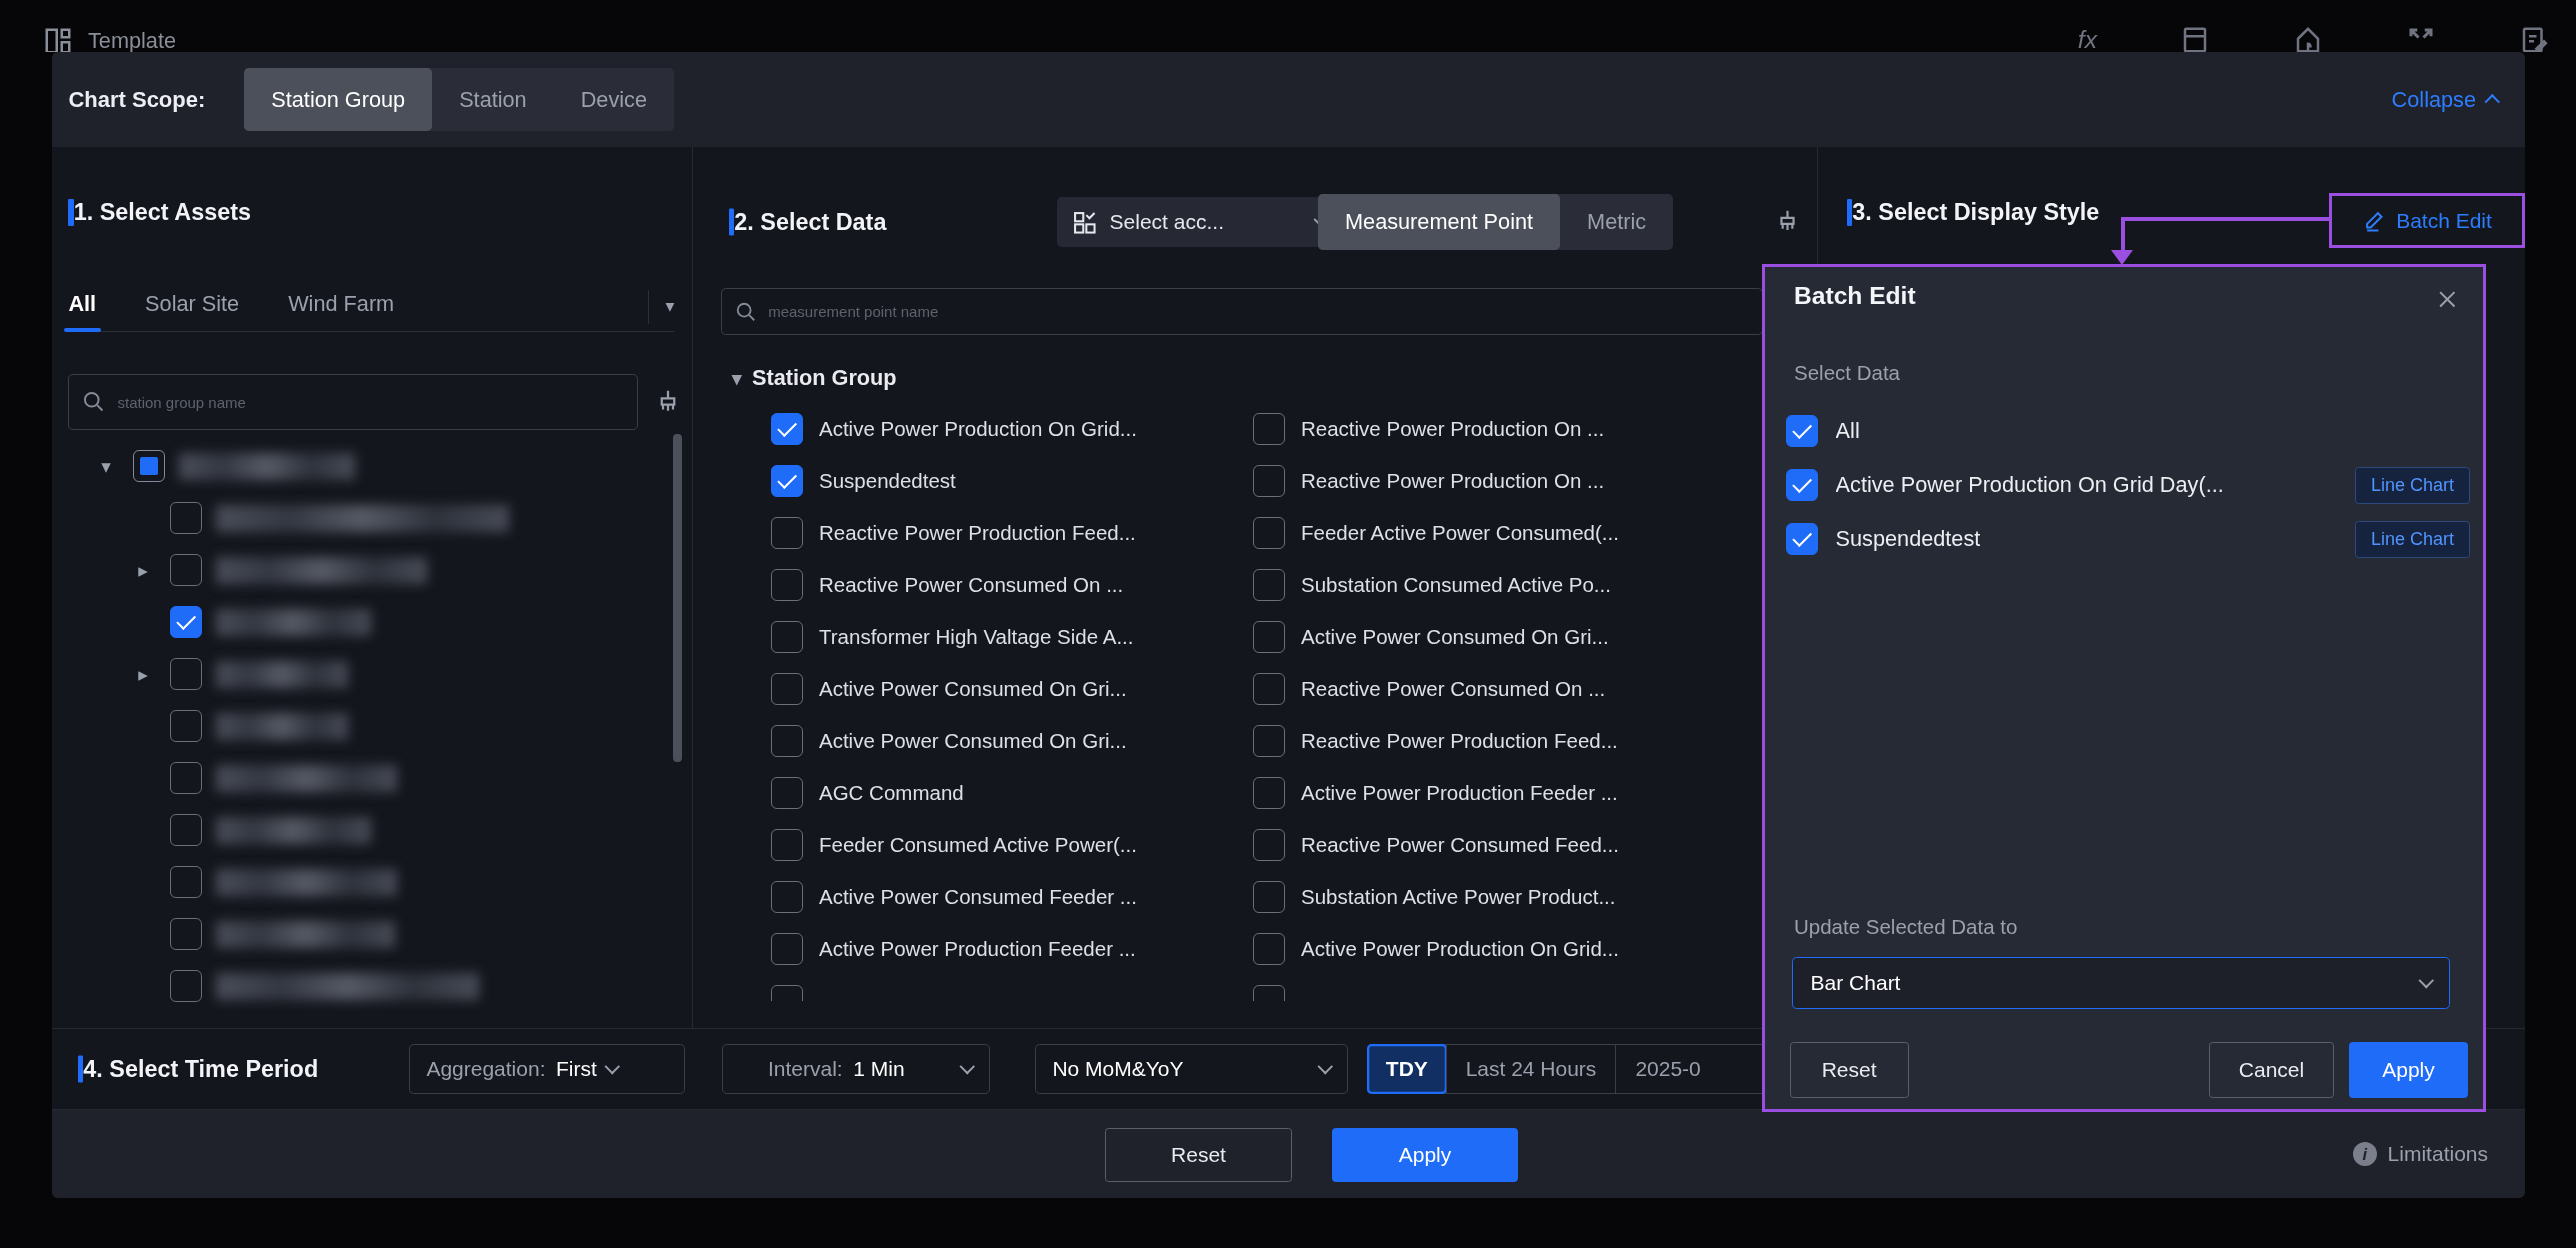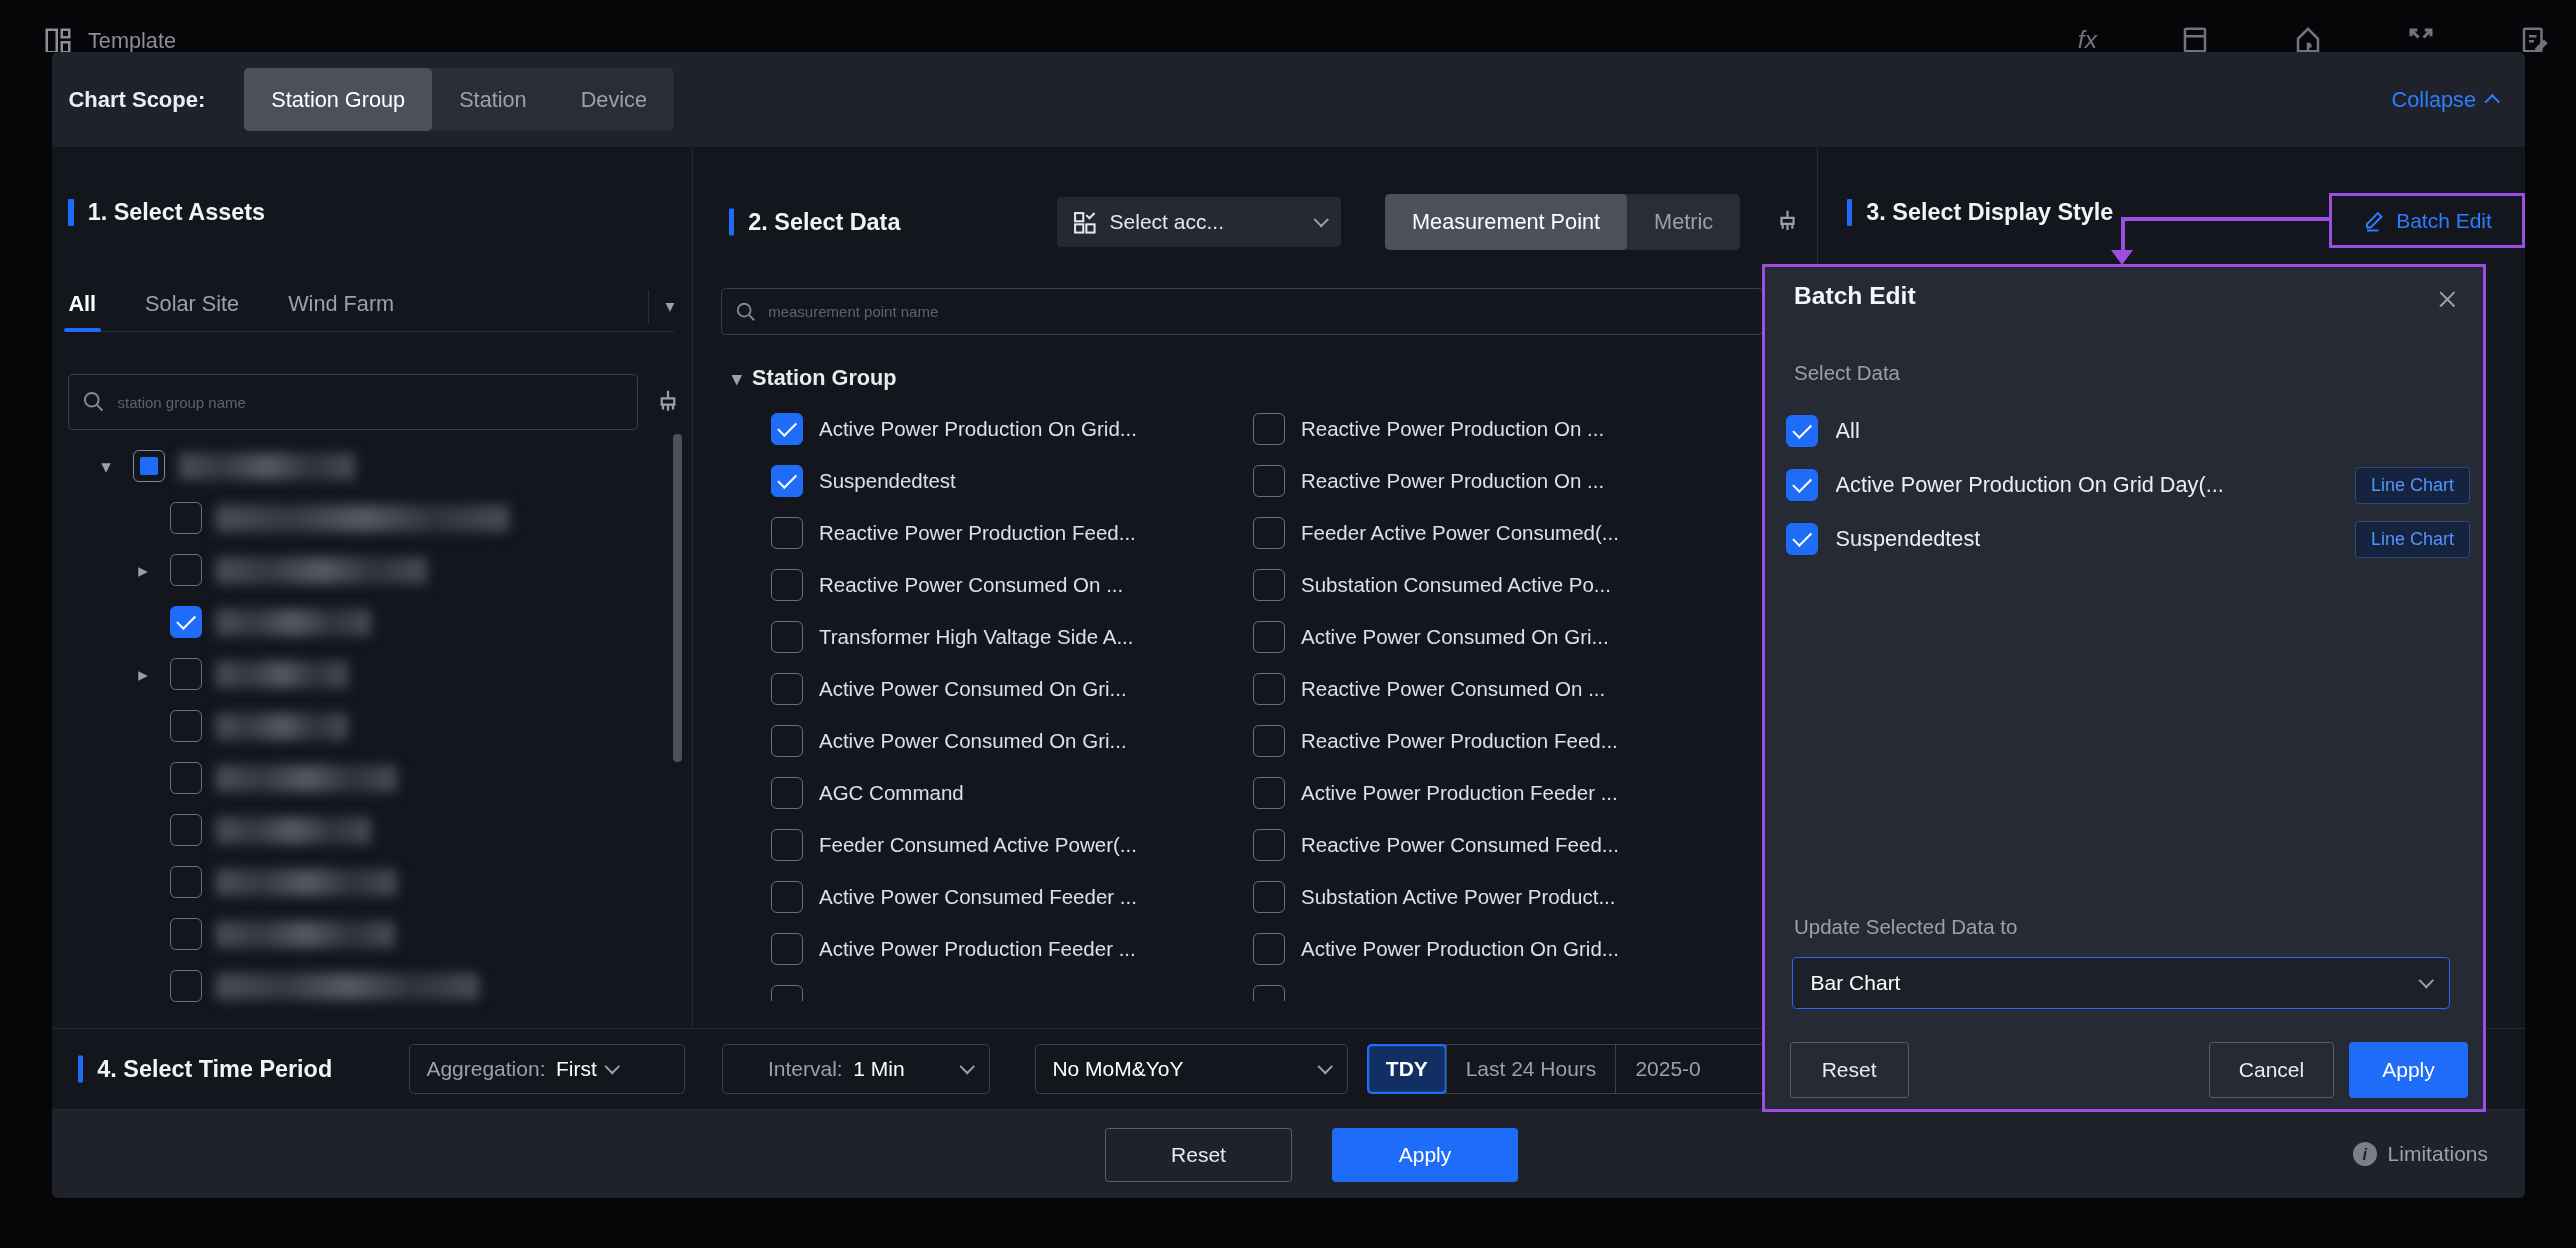--- a/index.html
+++ b/index.html
@@ -23,21 +23,21 @@
   .chev { display:inline-block; width:10.5px; height:10.5px; border-right:2.3px solid #9aa0ac; border-bottom:2.3px solid #9aa0ac; }
   .chev.down { transform:rotate(45deg); margin-top:-4.7px; }
   .chev.up { transform:rotate(-135deg); border-color:#2d7dff; margin-top:5.9px; }
 
   .main { position:absolute; left:0; top:95px; width:2473px; height:881px; }
   .panel { position:absolute; top:0; height:100%; }
   .p1 { left:0; width:641px; border-right:1.2px solid #262a33; }
   .p2 { left:641px; width:1125px; border-right:1.2px solid #262a33; }
   .p3 { left:1766px; width:707px; }
 
-  .sec-header { display:flex; align-items:flex-end; gap:14px; }
+  .sec-header { display:flex; align-items:flex-end; }
   .bluebar { width:5.3px; height:27px; background:#1f6cf9; border-radius:1.2px; }
   .sec-title { font-size:23.4px; font-weight:700; color:#f2f4f8; white-space:nowrap; }
 
   
   .p1 .sec-header { position:absolute; left:16.4px; top:52px; }
   .tabs { position:absolute; left:16.4px; right:17.6px; top:139px; height:46px; border-bottom:1.2px solid #2b2f39; display:flex; gap:49px; }
   .tab { position:relative; font-size:21.7px; color:#9aa0ac; padding-top:4.7px; }
   .tab.active { color:#ffffff; font-weight:700; }
   .tab.active::after { content:""; position:absolute; left:-4.7px; right:-4.7px; bottom:-1.2px; height:4.1px; background:#1f6cf9; border-radius:2.3px; }
   .tab-extra { position:absolute; right:0; top:3.5px; display:flex; align-items:center; gap:16.4px; }
@@ -66,21 +66,21 @@
   .cb-indeterminate { border-color:#858b98; }
   .cb-indeterminate::after { content:""; position:absolute; inset:6.4px; background:#1f6cf9; border-radius:1.8px; }
 
   .scroll-thumb { position:absolute; right:10.5px; top:287px; width:8.2px; height:328px; border-radius:4.1px; background:#4b505b; }
 
   
   .p2-header { position:absolute; left:0; right:0; top:47px; height:56px; }
   .p2-header .sec-header { position:absolute; left:36px; top:50%; transform:translateY(-50%); }
   .acct-dd { position:absolute; left:364px; top:2.9px; width:284px; height:50px; background:#262933; border-radius:4.7px; display:flex; align-items:center; gap:13px; padding:0 15px; color:#e6e8ee; font-size:21px; }
   .acct-dd .chev { margin-left:auto; }
-  .seg-mode { position:absolute; left:692px; top:0; height:56px; font-size:21px; }
+  .seg-mode { position:absolute; left:625px; top:0; height:56px; font-size:21px; }
   .broom-btn { background:none; border:none; }
   .p2 .broom2 { position:absolute; right:15px; top:13px; }
   .p2 .search { position:absolute; left:27.5px; top:141px; width:1042px; height:47px; }
   .group-node { position:absolute; left:39px; top:218px; display:flex; align-items:center; gap:10.5px; color:#e9ebf0; font-size:21.7px; font-weight:600; }
   .group-node .tree-caret { width:auto; }
   .mp-list { position:absolute; left:0; right:0; top:256px; height:598px; overflow:hidden; }
   .mp-col { position:absolute; top:0; }
   .mp-col.c1 { left:78px; width:468px; }
   .mp-col.c2 { left:560px; width:544px; }
   .mp-row { height:52px; display:flex; align-items:center; gap:16px; }

